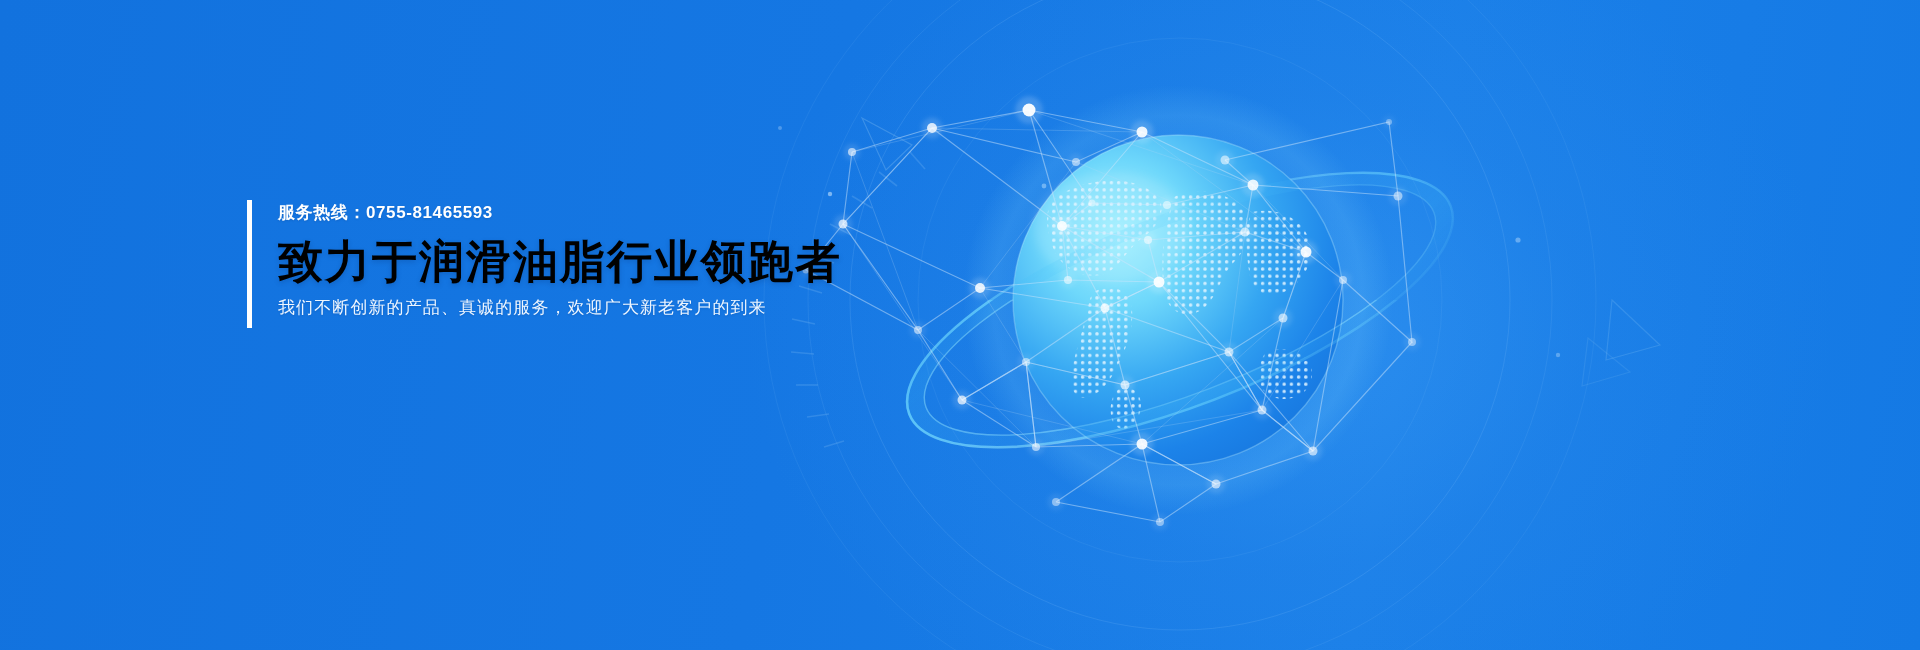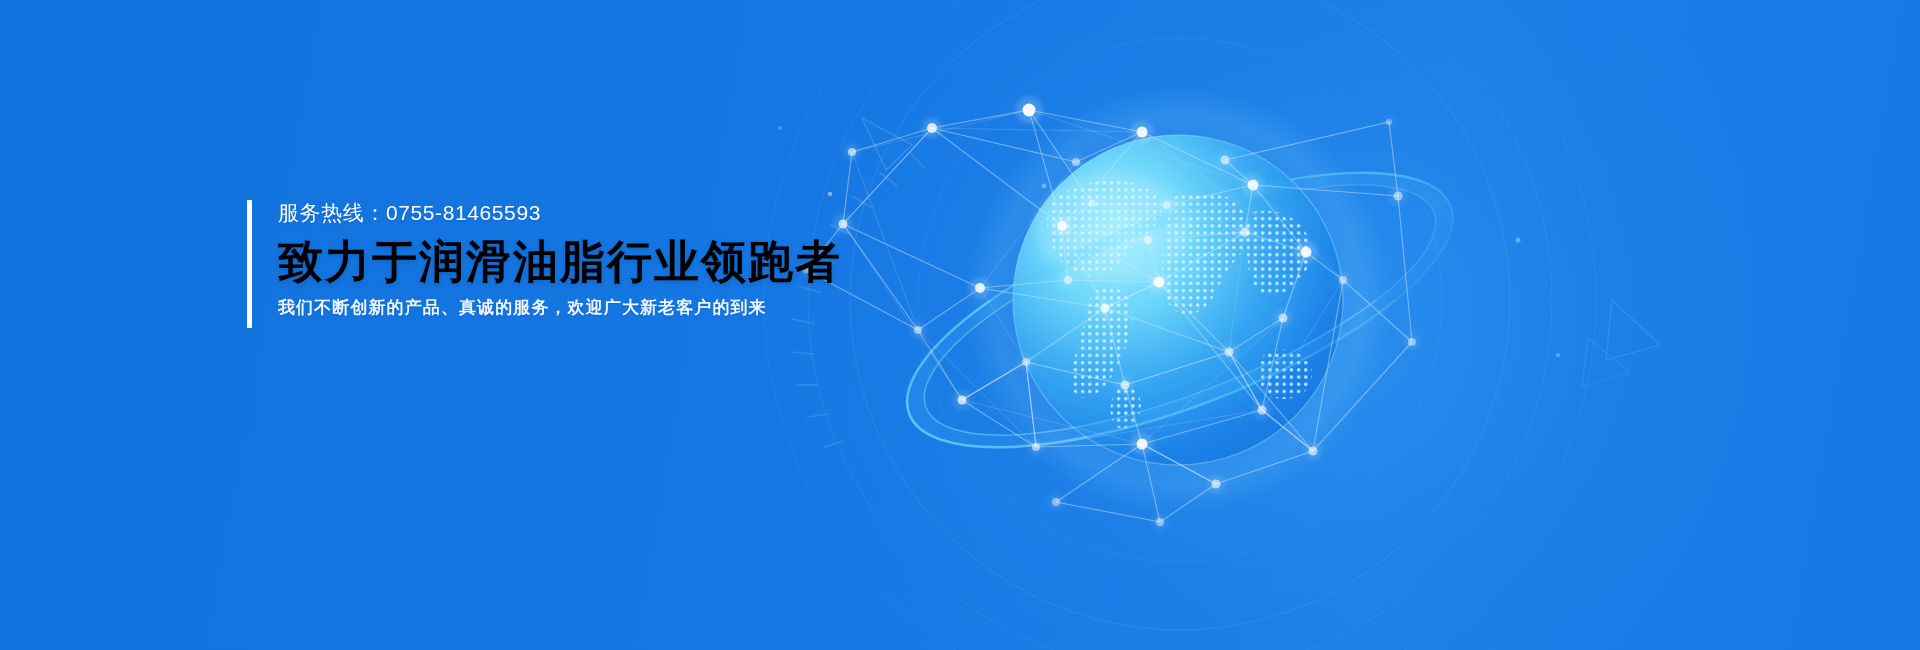--- a/index.html
+++ b/index.html
@@ -49,45 +49,45 @@
     left: 247px;
     top: 200px;
     padding-left: 26px;
     border-left: 5px solid #ffffff;
     height: 128px;
     box-sizing: border-box;
   }
 
   .eyebrow {
     color: #ffffff;
-    font-size: 21px;
+    font-size: 17px;
     line-height: 26px;
     letter-spacing: 0.6px;
-    font-weight: 400;
+    font-weight: 700;
     margin: 0 0 10px 0;
     white-space: nowrap;
     text-shadow: 0 1px 2px rgba(0,40,100,0.18);
   }
 
   .headline {
     color: #000000;
     font-size: 45px;
     line-height: 52px;
     font-weight: 700;
     letter-spacing: 2.0px;
     margin: 0 0 8px 0;
     white-space: nowrap;
     text-shadow: 0 2px 5px rgba(0,40,100,0.22);
   }
 
   .subline {
     color: #eef6ff;
     font-size: 17px;
     line-height: 24px;
-    font-weight: 700;
+    font-weight: 400;
     letter-spacing: 1.1px;
     margin: 0;
     white-space: nowrap;
     text-shadow: 0 1px 2px rgba(0,40,100,0.18);
   }
 </style>
 </head>
 <body>
 
 <div id="banner">

